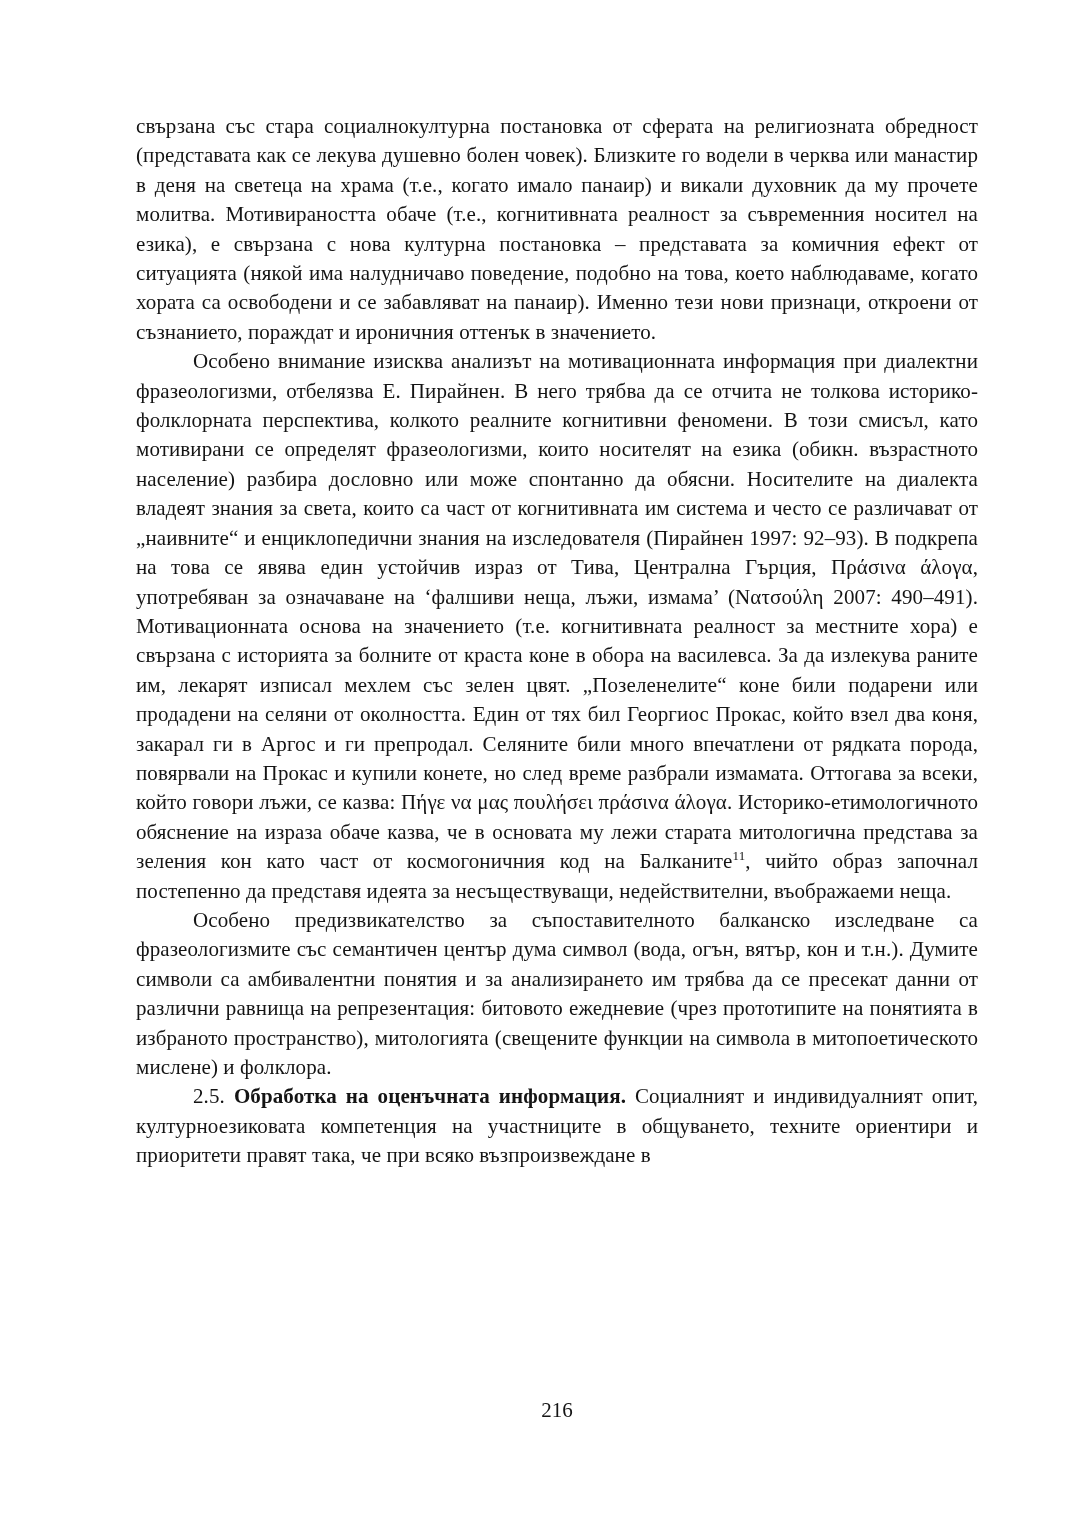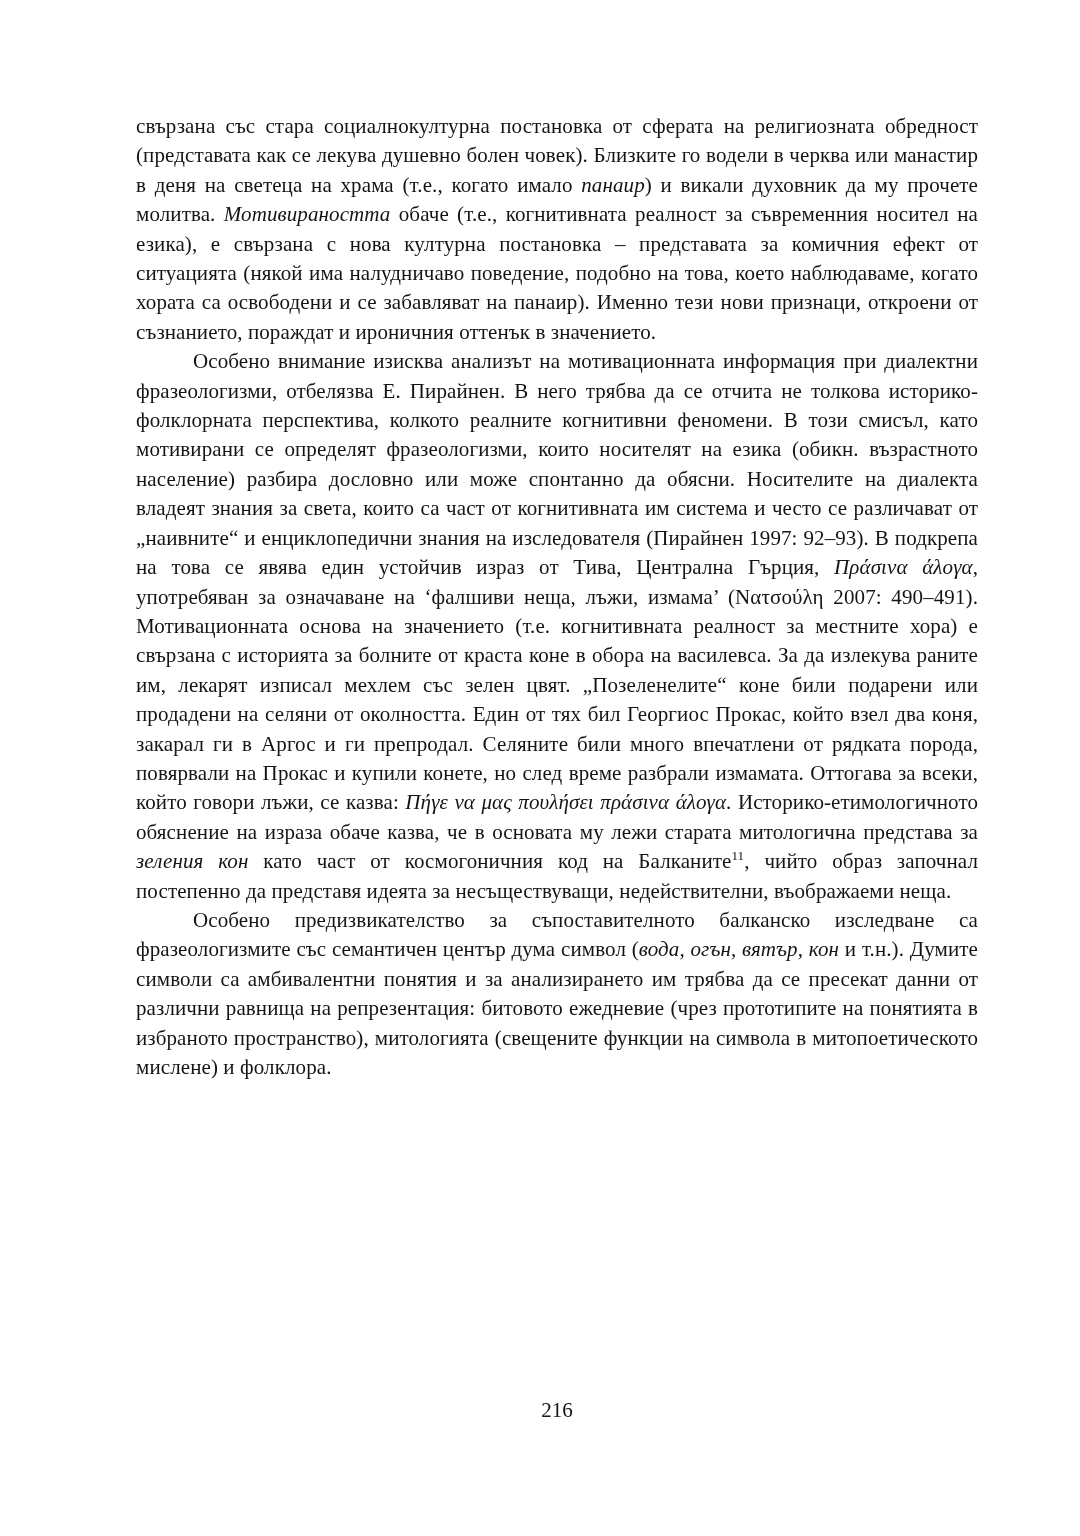--- a/index.html
+++ b/index.html
@@ -25,21 +25,21 @@
     text-align: justify;
     letter-spacing: 0.1px;
   }
   .para {
     margin: 0;
     padding: 0;
   }
   .para.indent {
     text-indent: 57px;
   }
-  .it { font-style: italic; }
+  .it { }
   .b  { font-weight: bold; }
   .sup {
     font-size: 0.62em;
     vertical-align: super;
     line-height: 0;
   }
   .page-number {
     position: absolute;
     left: 136px;
     top: 1396px;
@@ -55,18 +55,19 @@
 <div class="page">
 
   <div class="text-block">
 
     <p class="para"><span>свързана със стара социалнокултурна постановка от сферата на религиозната обредност (представата как се лекува душевно болен човек). Близките го водели в черква или манастир в деня на светеца на храма (т.е., когато имало </span><span class="it">панаир</span><span>) и викали духовник да му прочете молитва. </span><span class="it">Мотивираността</span><span> обаче (т.е., когнитивната реалност за съвременния носител на езика), е свързана с нова културна постановка – представата за комичния ефект от ситуацията (някой има налудничаво поведение, подобно на това, което наблюдаваме, когато хората са освободени и се забавляват на панаир). Именно тези нови признаци, откроени от съзнанието, пораждат и ироничния оттенък в значението.</span></p>
 
     <p class="para indent"><span>Особено внимание изисква анализът на мотивационната информация при диалектни фразеологизми, отбелязва Е. Пирайнен. В него трябва да се отчита не толкова историко-фолклорната перспектива, колкото реалните когнитивни феномени. В този смисъл, като мотивирани се определят фразеологизми, които носителят на езика (обикн. възрастното население) разбира дословно или може спонтанно да обясни. Носителите на диалекта владеят знания за света, които са част от когнитивната им система и често се различават от „наивните“ и енциклопедични знания на изследователя (Пирайнен 1997: 92–93). В подкрепа на това се явява един устойчив израз от Тива, Централна Гърция, </span><span class="it">Πράσινα άλογα</span><span>, употребяван за означаване на ‘фалшиви неща, лъжи, измама’ (Νατσούλη 2007: 490–491). Мотивационната основа на значението (т.е. когнитивната реалност за местните хора) е свързана с историята за болните от краста коне в обора на василевса. За да излекува раните им, лекарят изписал мехлем със зелен цвят. „Позеленелите“ коне били подарени или продадени на селяни от околността. Един от тях бил Георгиос Прокас, който взел два коня, закарал ги в Аргос и ги препродал. Селяните били много впечатлени от рядката порода, повярвали на Прокас и купили конете, но след време разбрали измамата. Оттогава за всеки, който говори лъжи, се казва: </span><span class="it">Πήγε να μας πουλήσει πράσινα άλογα</span><span>. Историко-етимологичното обяснение на израза обаче казва, че в основата му лежи старата митологична представа за </span><span class="it">зеления кон</span><span> като част от космогоничния код на Балканите</span><span class="sup">11</span><span>, чийто образ започнал постепенно да представя идеята за несъществуващи, недействителни, въображаеми неща.</span></p>
 
     <p class="para indent"><span>Особено предизвикателство за съпоставителното балканско изследване са фразеологизмите със семантичен център дума символ (</span><span class="it">вода, огън, вятър, кон</span><span> и т.н.). Думите символи са амбивалентни понятия и за анализирането им трябва да се пресекат данни от различни равнища на репрезентация: битовото ежедневие (чрез прототипите на понятията в избраното пространство), митологията (свещените функции на символа в митопоетическото мислене) и фолклора.</span></p>
 
+    <p class="para indent"><span>2.5. </span><span class="b">Обработка на оценъчната информация.</span><span> Социалният и индивидуалният опит, културноезиковата компетенция на участниците в общуването, техните ориентири и приоритети правят така, че при всяко възпроизвеждане в</span></p>
 
   </div>
 
   <div class="page-number">216</div>
 
 </div>
 
 </body></html>

